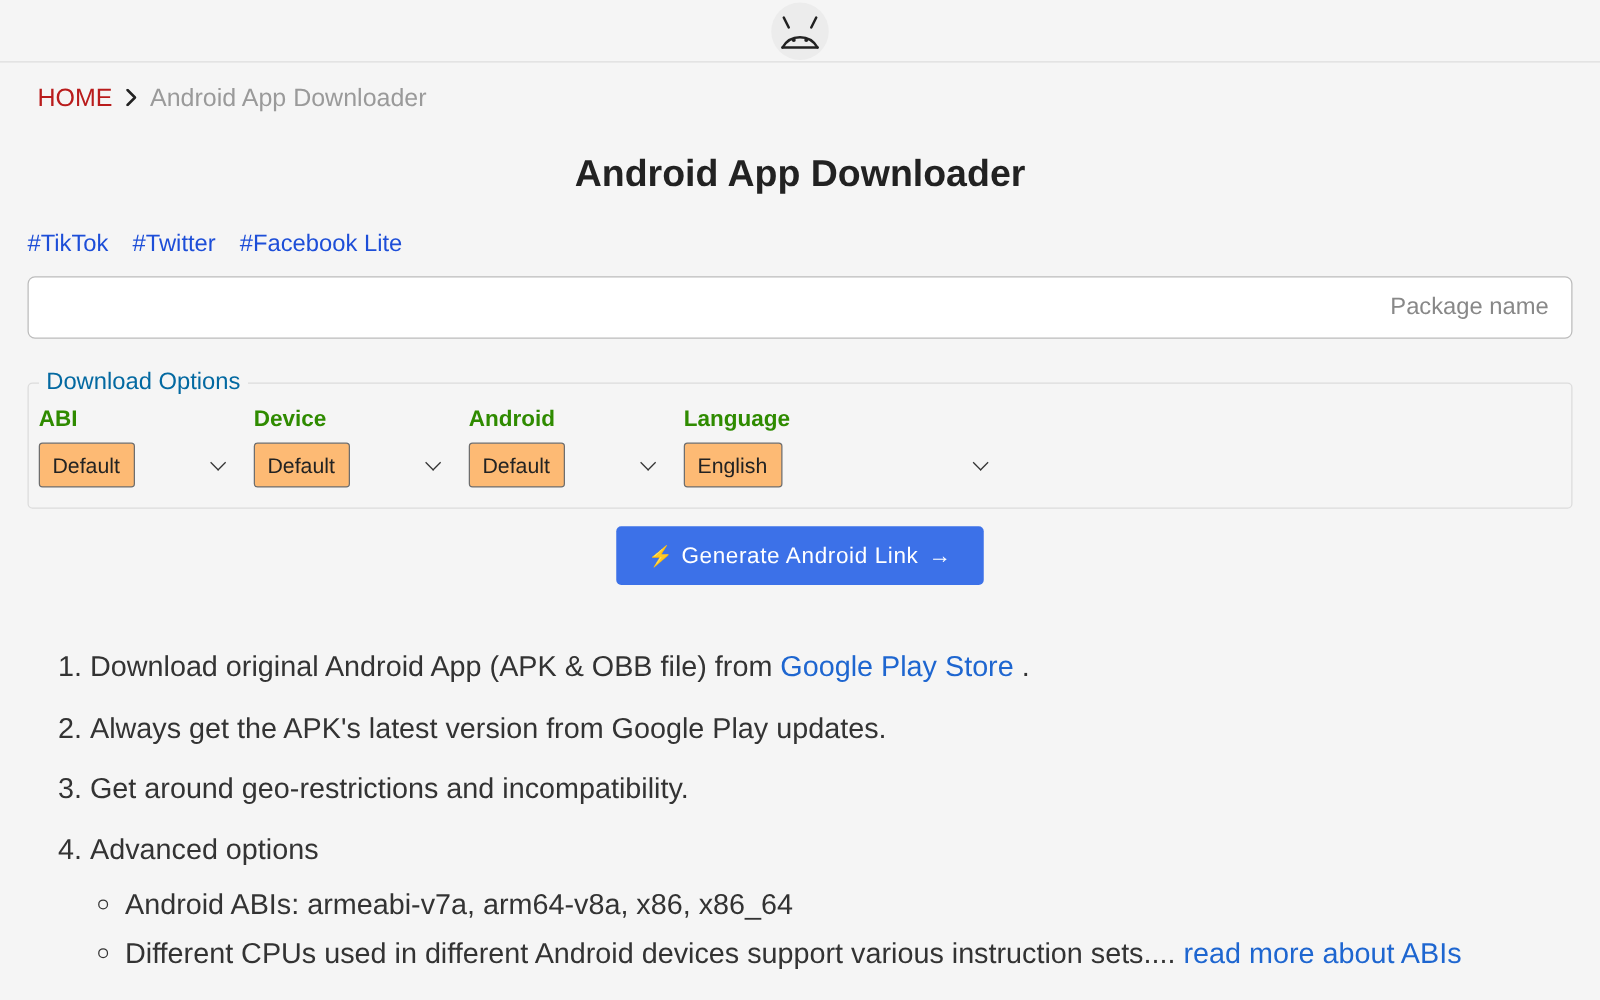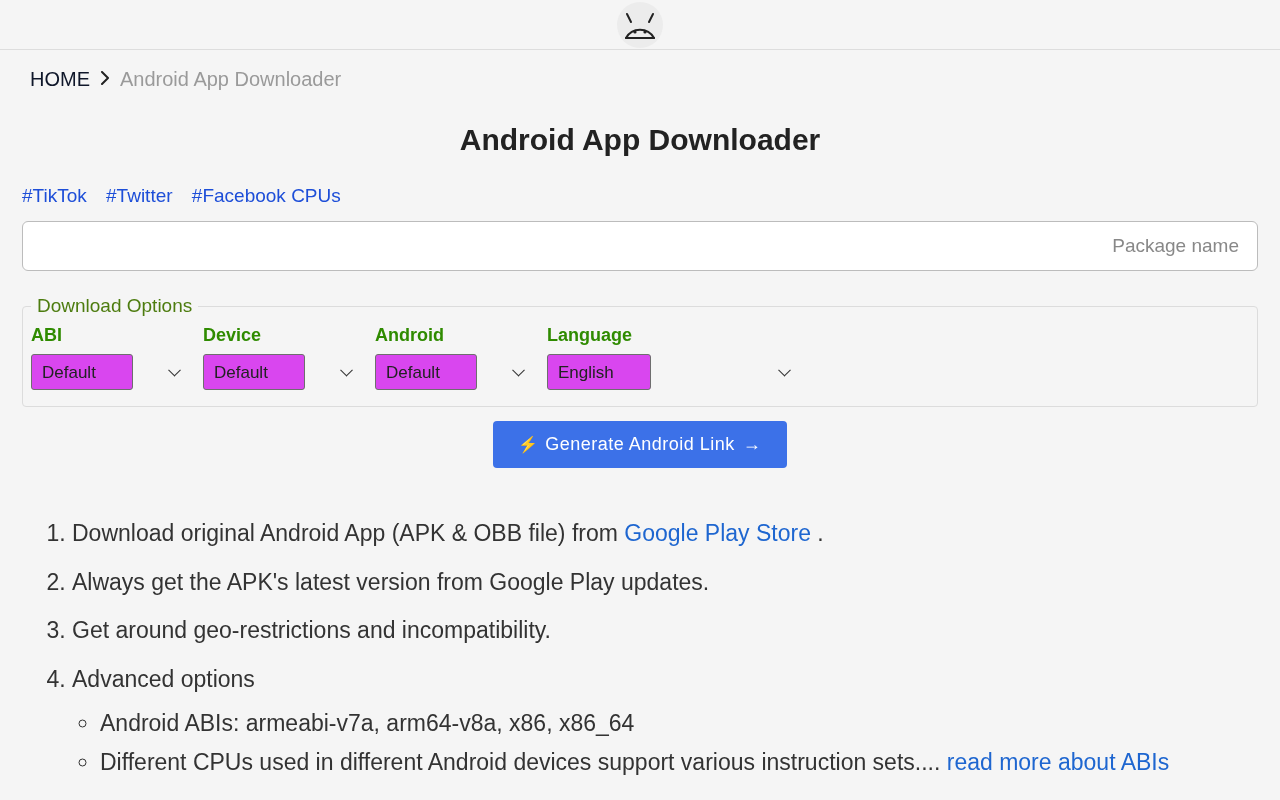--- a/index.html
+++ b/index.html
@@ -32,21 +32,21 @@
   .container {
     padding: 0 22px;
   }
   .breadcrumb {
     display: flex;
     align-items: center;
     font-size: 20px;
     padding: 18px 8px 18px 8px;
   }
   .breadcrumb a.home {
-    color: #0f172a;
+    color: #b91c1c;
     font-weight: 500;
     text-decoration: none;
   }
   .breadcrumb .chev {
     margin: 0 10px;
     color: #333;
     font-size: 15px;
   }
   .breadcrumb .current {
     color: #9a9a9a;
@@ -86,21 +86,21 @@
   fieldset.download-options {
     border: 1px solid #dcdcdc;
     border-radius: 4px;
     margin: 24px 0 0 0;
     padding: 8px 8px 16px 8px;
     background: #f5f5f5;
   }
   fieldset.download-options legend {
     padding: 0 6px;
     font-size: 19px;
-    color: #4d7c0f;
+    color: #0369a1;
   }
   .options-row {
     display: flex;
     gap: 14px;
   }
   .opt-col {
     display: flex;
     flex-direction: column;
   }
   .opt-col.narrow { width: 158px; }
@@ -108,23 +108,23 @@
   .opt-label {
     color: #2f8b00;
     font-size: 18px;
     font-weight: 600;
     margin-bottom: 8px;
   }
   .opt-select {
     height: 36px;
     border: 1px solid #6e6e6e;
     border-radius: 3px;
-    background: #d946ef;
+    background: #fdba74;
     font-size: 17px;
-    padding: 0 36px 0 10px;
+    padding: 0 11px 0 10px;
     color: #222;
     appearance: none;
     position: relative;
   }
   .select-wrap { position: relative; }
   .select-wrap::after {
     content: "";
     position: absolute;
     right: 10px;
     top: 50%;
@@ -205,21 +205,21 @@
         </svg>
     </span>
     <span class="current">Android App Downloader</span>
   </nav>
 
   <h1 class="page-title">Android App Downloader</h1>
 
   <div class="hashtags">
     <a href="#">#TikTok</a>
     <a href="#">#Twitter</a>
-    <a href="#">#Facebook CPUs</a>
+    <a href="#">#Facebook Lite</a>
   </div>
 
   <input type="text" class="package-input" placeholder="Package name" style="">
 
   <fieldset class="download-options">
     <legend>Download Options</legend>
     <div class="options-row" id="options-row">
         <div class="opt-col narrow">
           <div class="opt-label">ABI</div>
           <div class="select-wrap"><select class="opt-select"><option>Default</option></select></div>

